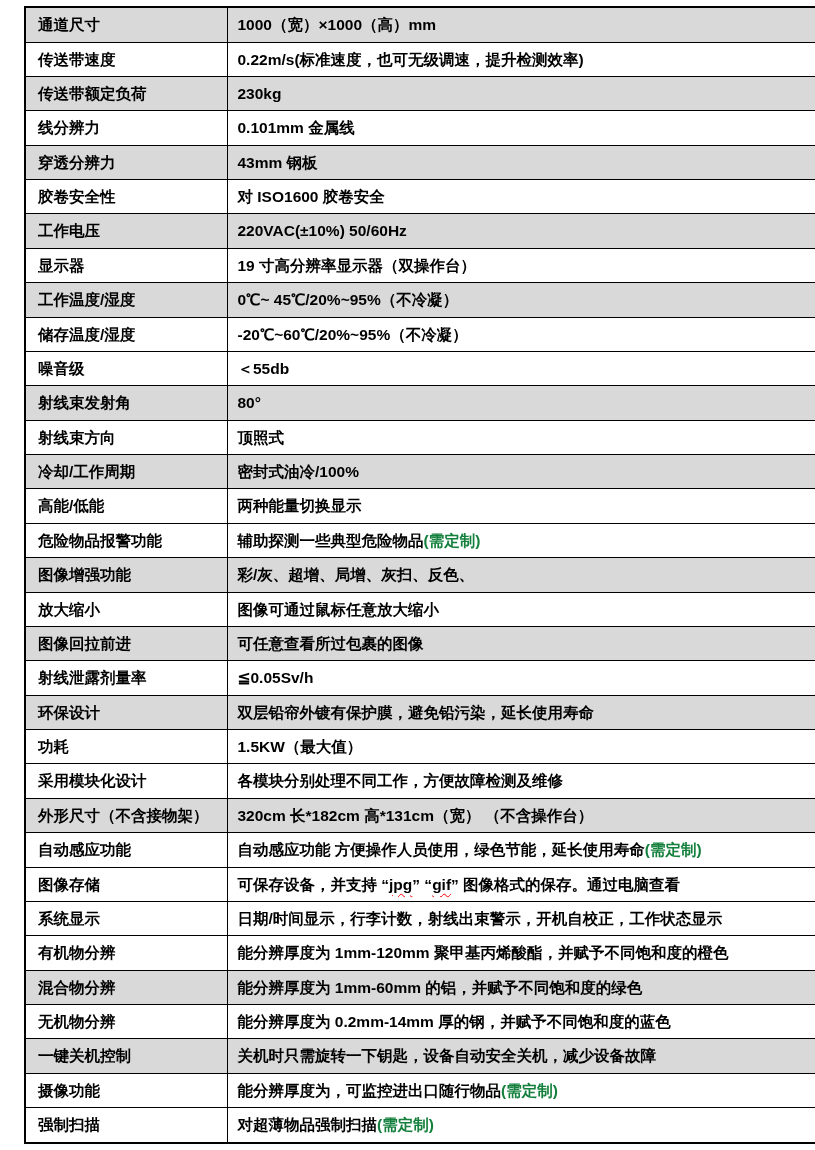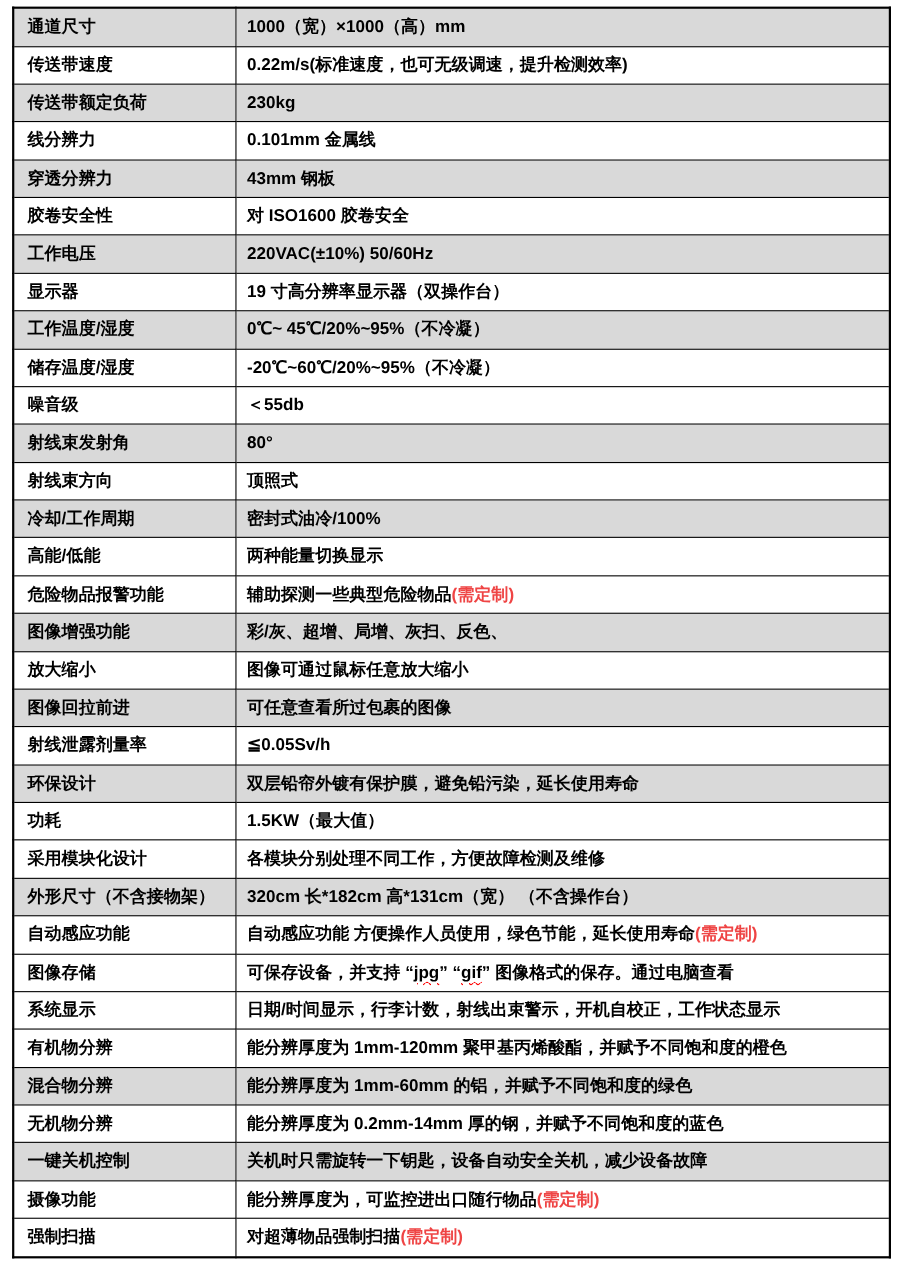--- a/index.html
+++ b/index.html
@@ -4,21 +4,21 @@
 <style>
   html, body {
     margin: 0;
     padding: 0;
     background: #ffffff;
   }
   .page {
     width: 815px;
     height: 1150px;
     box-sizing: border-box;
-    padding: 6px 8px 6px 11px;
+    padding: 6px 8px 6px 24px;
     background: #ffffff;
   }
   table.spec {
     border-collapse: collapse;
     table-layout: fixed;
     width: 799px;
     height: 1138px;
     border: 2px solid #000000;
   }
   col.c1 { width: 202px; }
@@ -29,21 +29,21 @@
     font-size: 15.5px;
     line-height: 1.25;
     color: #000000;
     vertical-align: middle;
     white-space: nowrap;
     overflow: hidden;
   }
   td.label-cell { padding: 2px 4px 2px 12px; }
   td.value-cell { padding: 2px 6px 2px 10px; }
   tr.shaded td { background: #d9d9d9; }
-  .seg-red { color: #ef4444; }
+  .seg-red { color: #15803d; }
   .seg-wavy {
     text-decoration: underline wavy #ff0000 1px;
     text-underline-offset: 3px;
   }
 </style>
 </head>
 <body>
 
 <div class="page">
   <table class="spec">

